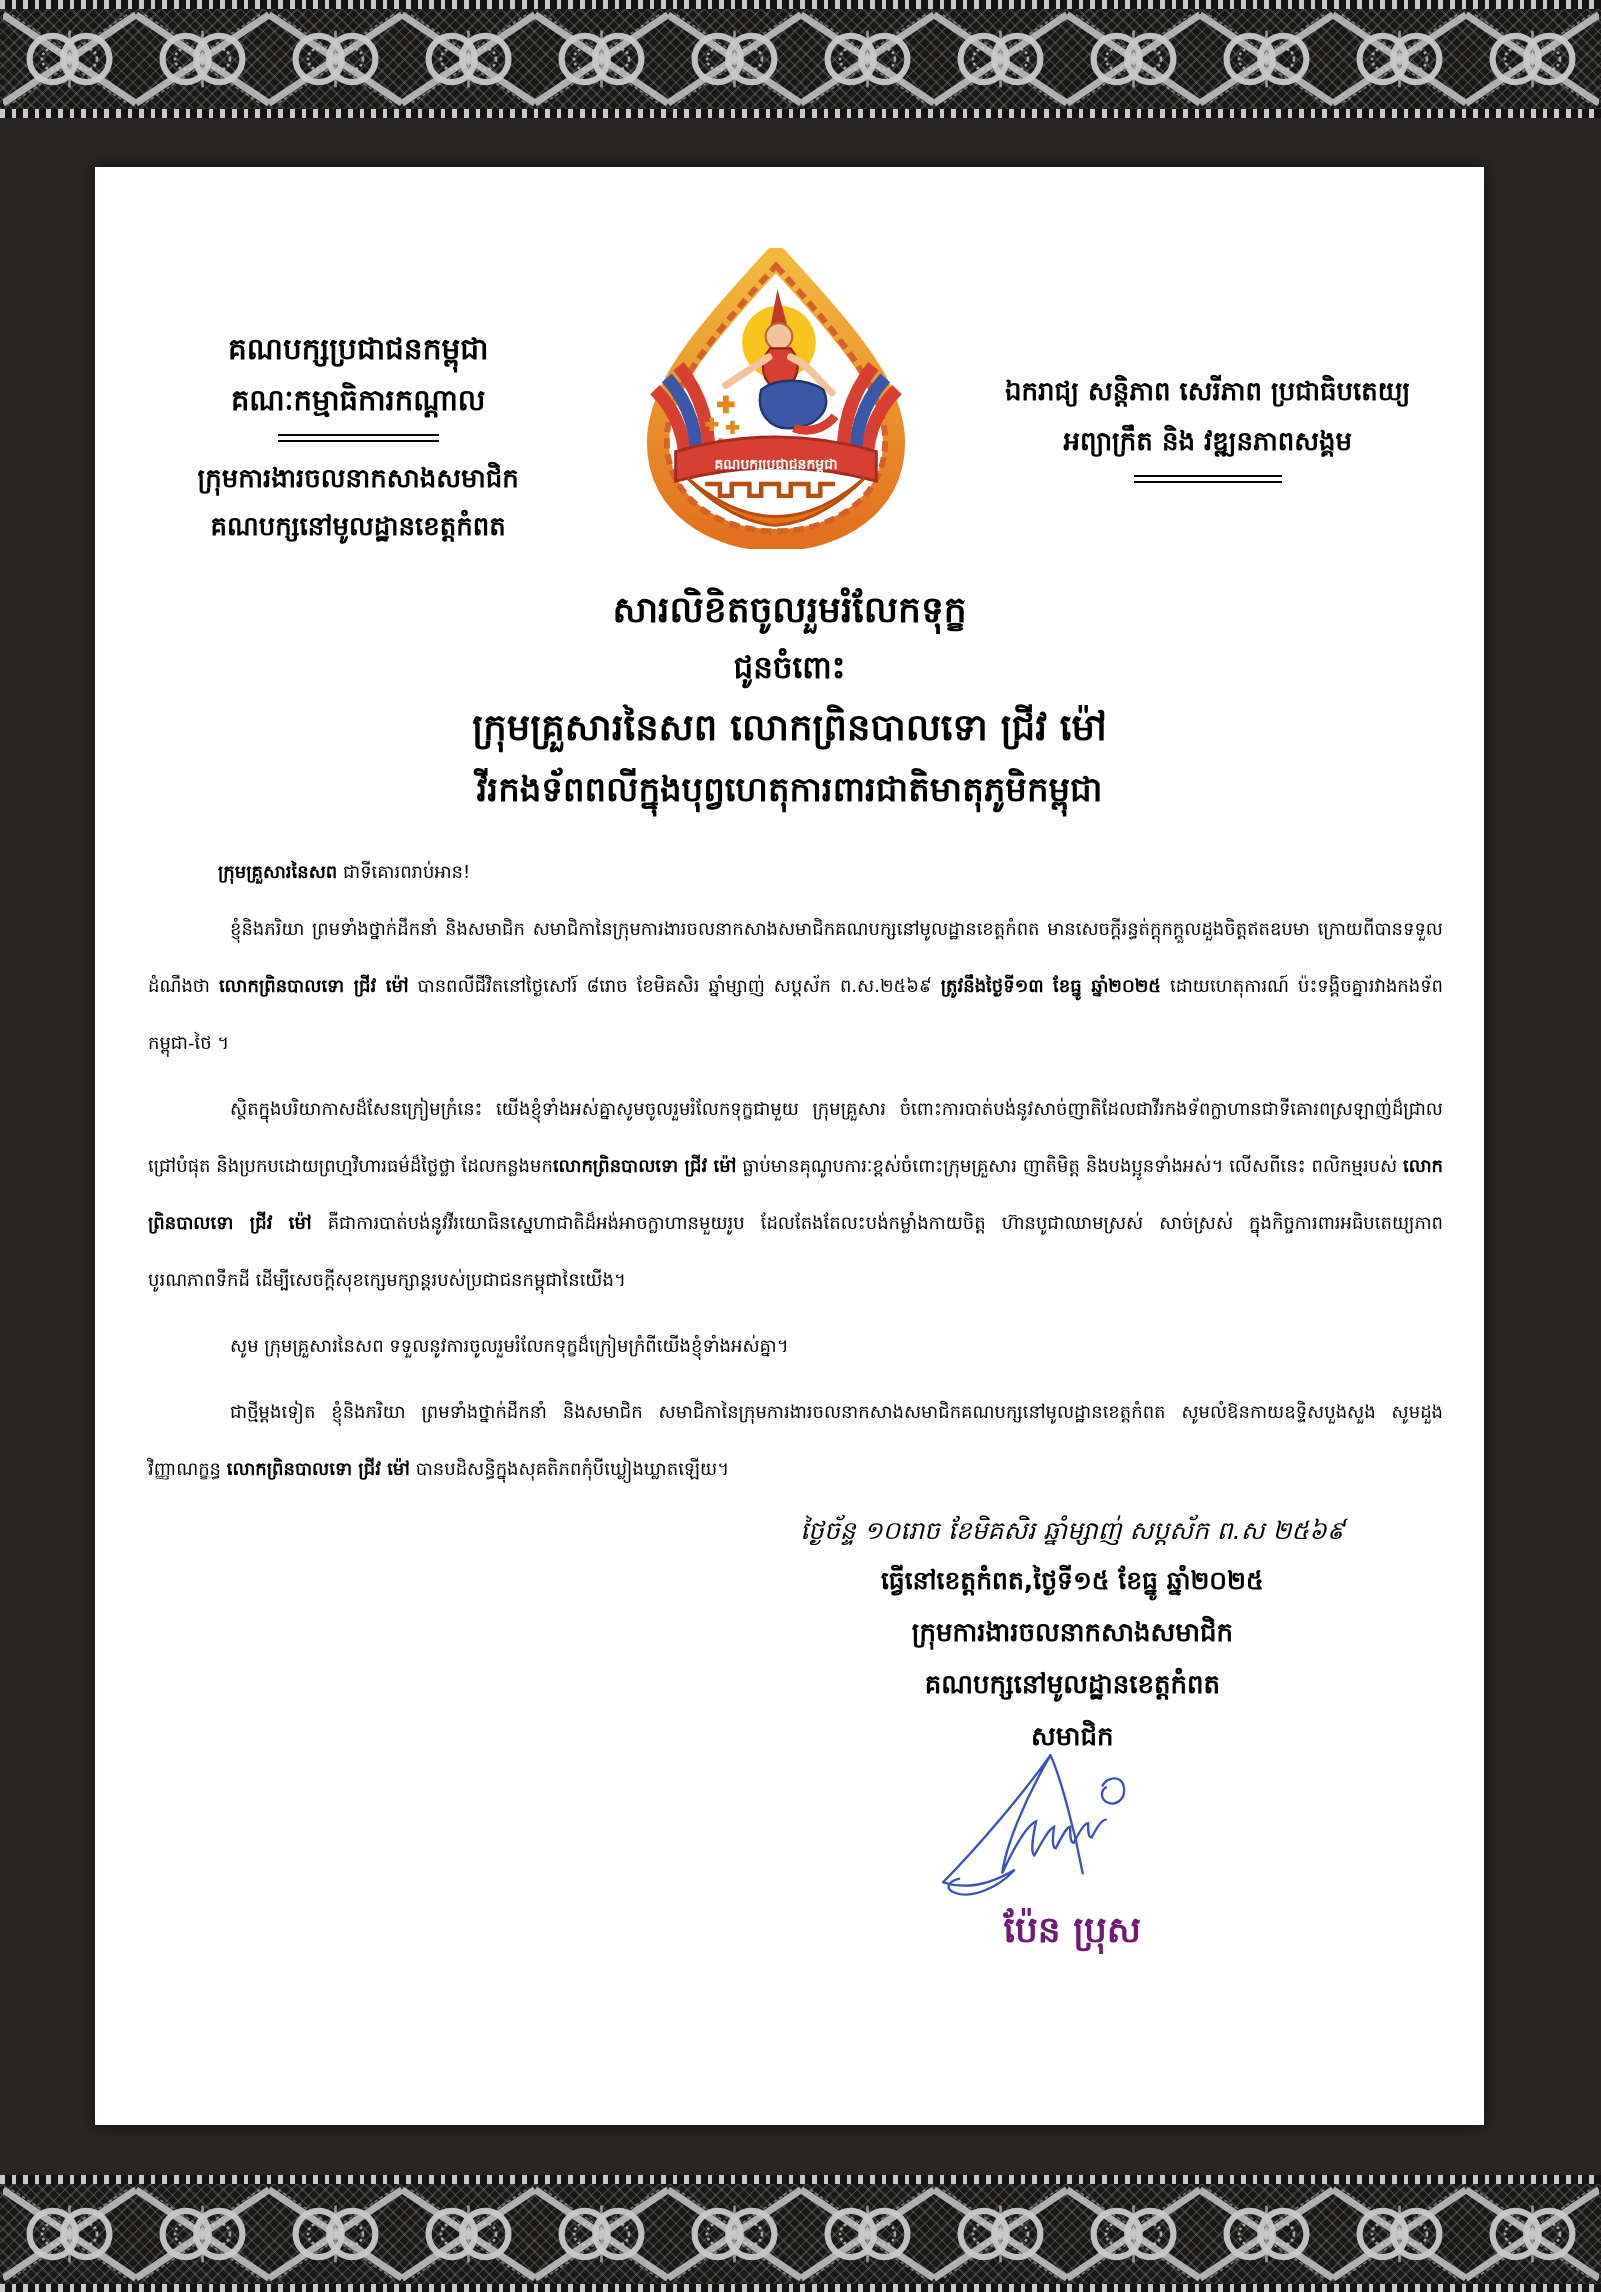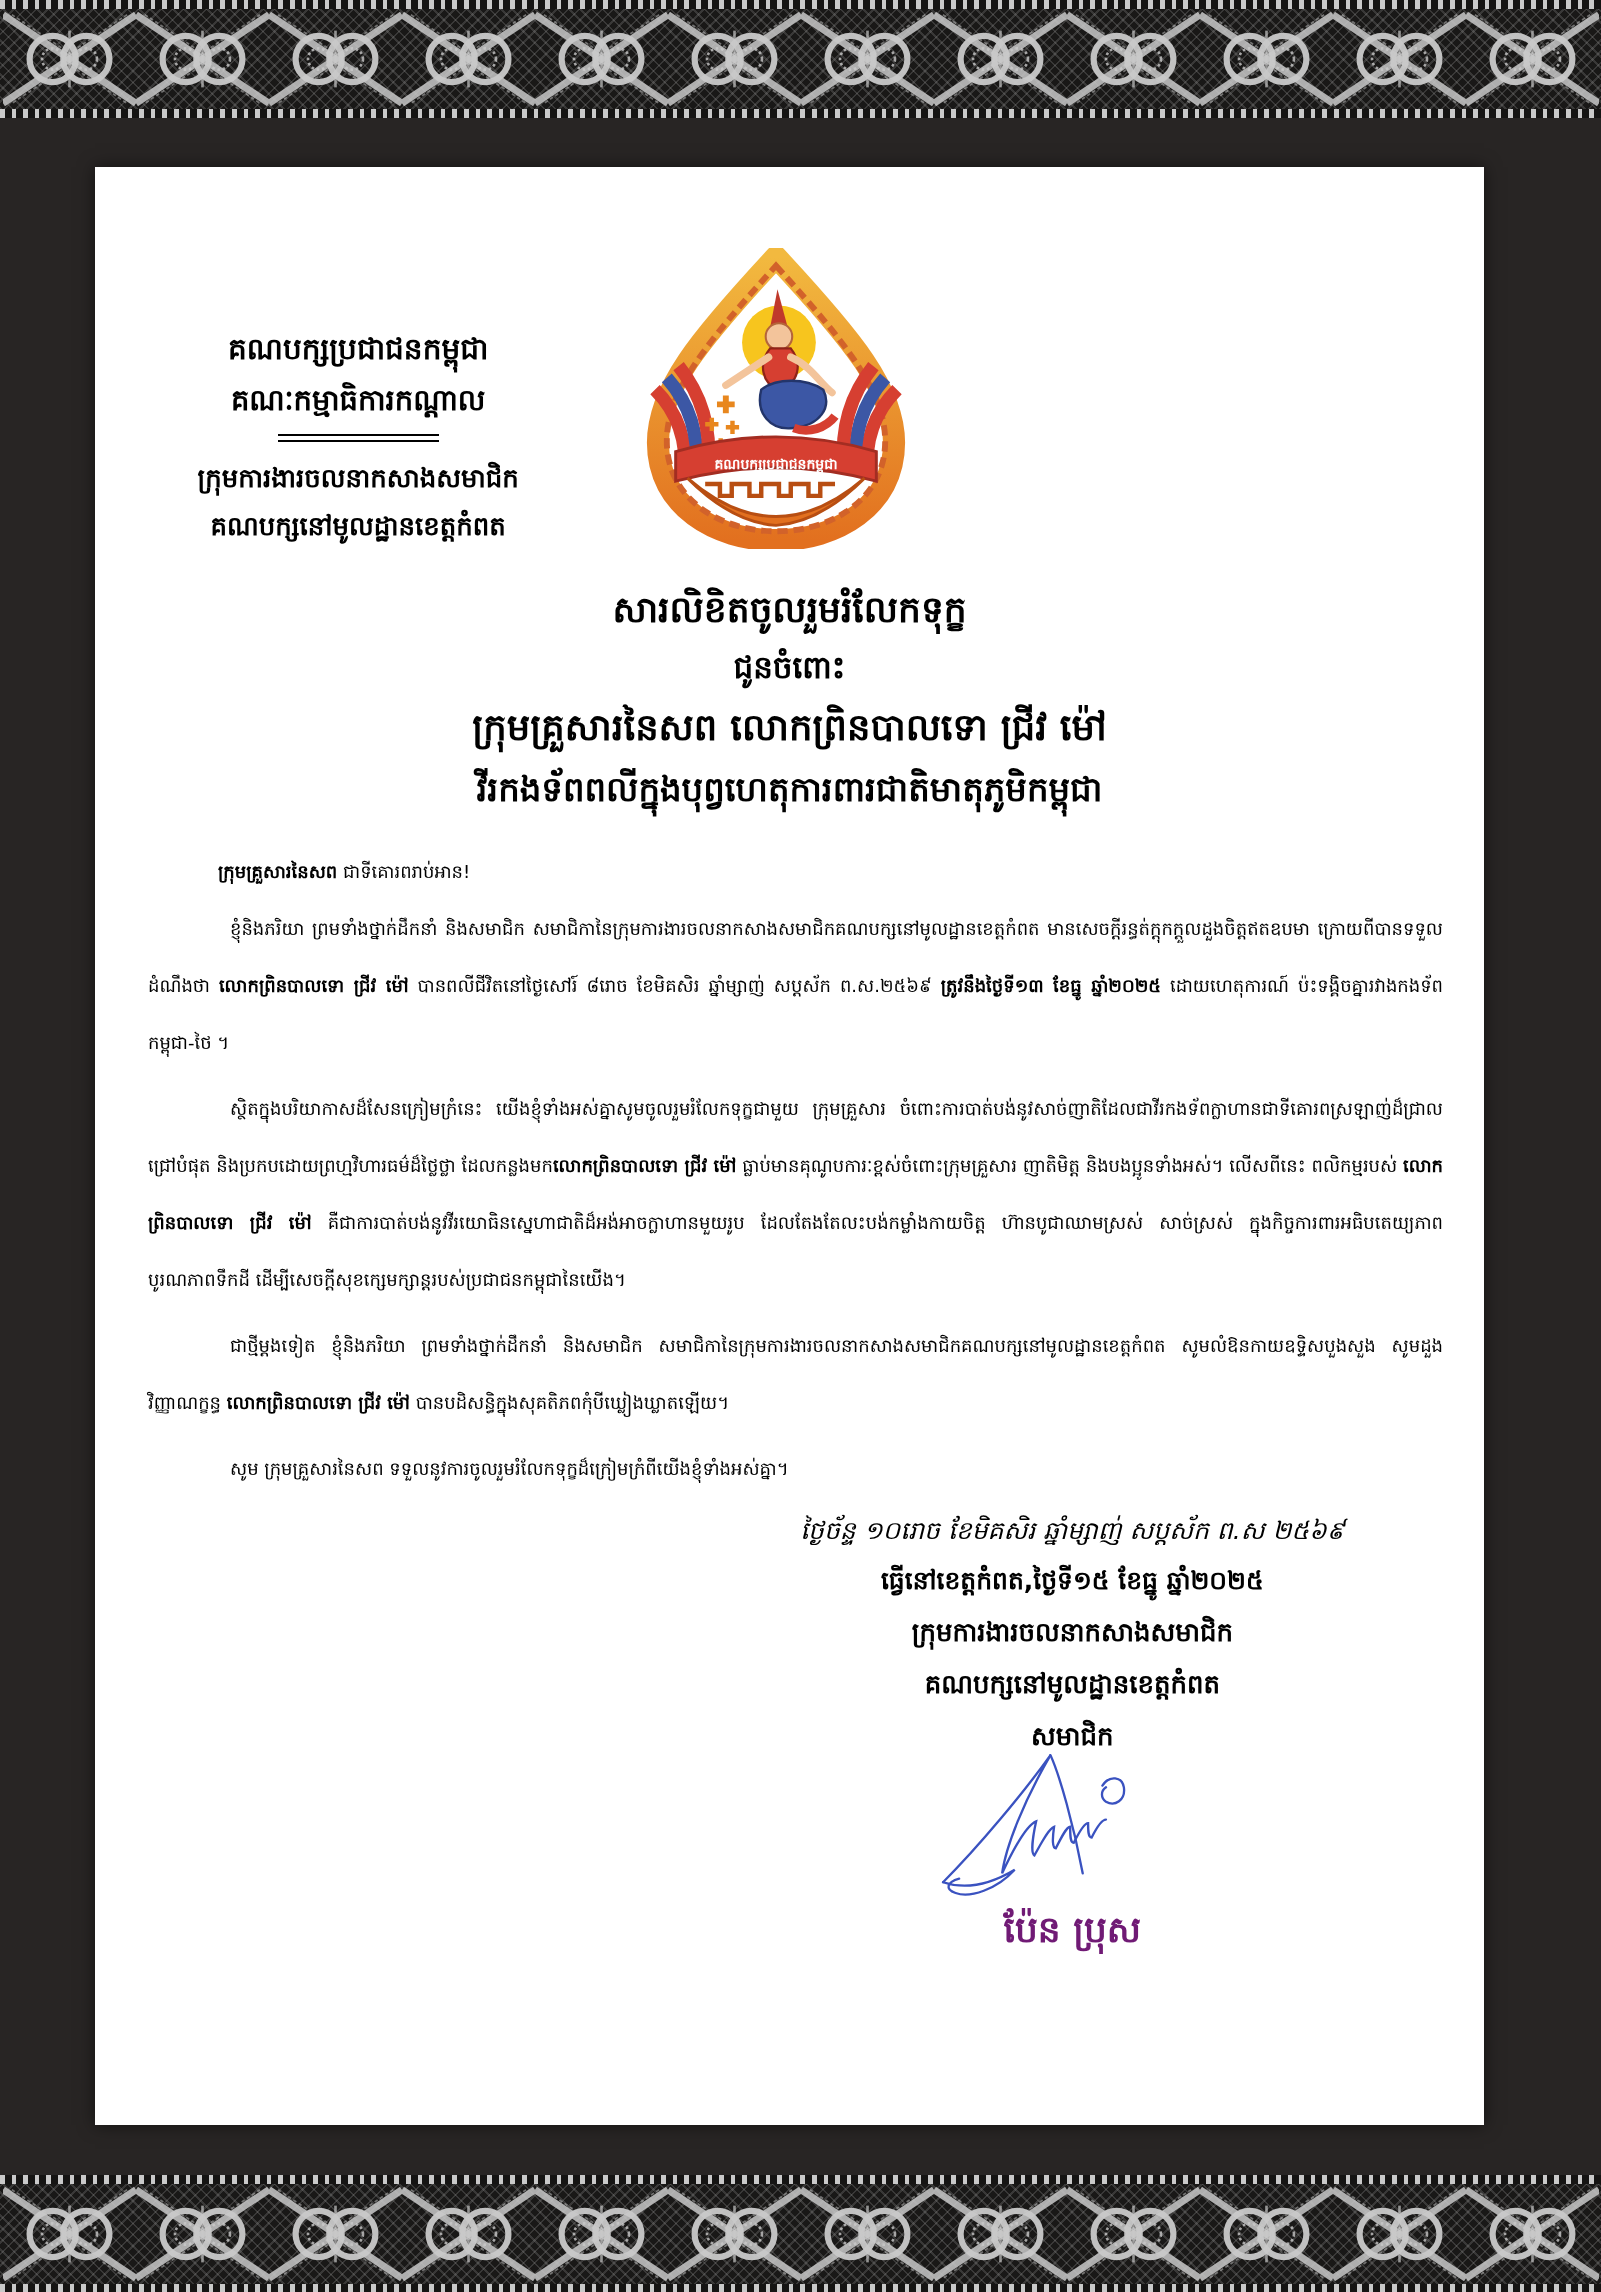--- a/index.html
+++ b/index.html
@@ -284,39 +284,44 @@
           <path d="M32,138 Q100,118 168,138 L168,158 Q100,140 32,158 Z" fill="#d63f31" stroke="#a32d22" stroke-width="2"></path>
           <text x="100" y="150" text-anchor="middle" font-size="9.5" fill="#ffffff" font-weight="bold">គណបក្សប្រជាជនកម្ពុជា</text>
 
           <g>
             <path d="M40,156 Q100,208 160,156 Q130,186 100,188 Q70,186 40,156 Z" fill="#e2701f" stroke="#b84e12" stroke-width="2"></path>
             <path d="M52,160 h10 v8 h8 v-8 h12 v8 h8 v-8 h12 v8 h8 v-8 h12 v8 h8 v-8 h10" fill="none" stroke="#b84e12" stroke-width="3"></path>
           </g>
         </svg>
       </div>
 
+      <div class="hcol hright">
+        <div class="l1">ឯករាជ្យ សន្តិភាព សេរីភាព ប្រជាធិបតេយ្យ</div>
+        <div class="l2">អព្យាក្រឹត និង វឌ្ឍនភាពសង្គម</div>
+        <div class="dbl w2"></div>
+      </div>
     </div>
 
     <div class="titleblock">
       <div class="t1">សារលិខិតចូលរួមរំលែកទុក្ខ</div>
       <div class="t2">ជូនចំពោះ</div>
       <div class="t3">ក្រុមគ្រួសារនៃសព លោកព្រិនបាលទោ ជ្រីវ ម៉ៅ</div>
       <div class="t4">វីរកងទ័ពពលីក្នុងបុព្វហេតុការពារជាតិមាតុភូមិកម្ពុជា</div>
     </div>
 
     <div class="bodytext">
       <p class="salut"><span class="khb">ក្រុមគ្រួសារនៃសព</span><span> ជាទីគោរពរាប់អាន!</span></p>
 
       <p class="para"><span>ខ្ញុំនិងភរិយា ព្រមទាំងថ្នាក់ដឹកនាំ និងសមាជិក សមាជិកានៃក្រុមការងារចលនាកសាងសមាជិកគណបក្សនៅមូលដ្ឋានខេត្តកំពត មានសេចក្តីរន្ធត់ក្តុកក្តួលដួងចិត្តឥតឧបមា ក្រោយពីបានទទួលដំណឹងថា </span><span class="khb">លោកព្រិនបាលទោ ជ្រីវ ម៉ៅ</span><span> បានពលីជីវិតនៅថ្ងៃសៅរ៍ ៨រោច ខែមិគសិរ ឆ្នាំម្សាញ់ សប្តស័ក ព.ស.២៥៦៩ </span><span class="khb">ត្រូវនឹងថ្ងៃទី១៣ ខែធ្នូ ឆ្នាំ២០២៥</span><span> ដោយហេតុការណ៍ ប៉ះទង្គិចគ្នារវាងកងទ័ពកម្ពុជា-ថៃ ។</span></p>
 
       <p class="para"><span>ស្ថិតក្នុងបរិយាកាសដ៏សែនក្រៀមក្រំនេះ យើងខ្ញុំទាំងអស់គ្នាសូមចូលរួមរំលែកទុក្ខជាមួយ ក្រុមគ្រួសារ ចំពោះការបាត់បង់នូវសាច់ញាតិដែលជាវីរកងទ័ពក្លាហានជាទីគោរពស្រឡាញ់ដ៏ជ្រាលជ្រៅបំផុត និងប្រកបដោយព្រហ្មវិហារធម៌ដ៏ថ្លៃថ្លា ដែលកន្លងមក</span><span class="khb">លោកព្រិនបាលទោ ជ្រីវ ម៉ៅ</span><span> ធ្លាប់មានគុណូបការៈខ្ពស់ចំពោះក្រុមគ្រួសារ ញាតិមិត្ត និងបងប្អូនទាំងអស់។ លើសពីនេះ ពលិកម្មរបស់ </span><span class="khb">លោកព្រិនបាលទោ ជ្រីវ ម៉ៅ</span><span> គឺជាការបាត់បង់នូវវីរយោធិនស្នេហាជាតិដ៏អង់អាចក្លាហានមួយរូប ដែលតែងតែលះបង់កម្លាំងកាយចិត្ត ហ៊ានបូជាឈាមស្រស់ សាច់ស្រស់ ក្នុងកិច្ចការពារអធិបតេយ្យភាព បូរណភាពទឹកដី ដើម្បីសេចក្តីសុខក្សេមក្សាន្តរបស់ប្រជាជនកម្ពុជានៃយើង។</span></p>
 
+      <p class="para">សូម ក្រុមគ្រួសារនៃសព ទទួលនូវការចូលរួមរំលែកទុក្ខដ៏ក្រៀមក្រំពីយើងខ្ញុំទាំងអស់គ្នា។</p>
+
       <p class="para"><span>ជាថ្មីម្តងទៀត ខ្ញុំនិងភរិយា ព្រមទាំងថ្នាក់ដឹកនាំ និងសមាជិក សមាជិកានៃក្រុមការងារចលនាកសាងសមាជិកគណបក្សនៅមូលដ្ឋានខេត្តកំពត សូមលំឱនកាយឧទ្ទិសបួងសួង សូមដួងវិញ្ញាណក្ខន្ធ </span><span class="khb">លោកព្រិនបាលទោ ជ្រីវ ម៉ៅ</span><span> បានបដិសន្ធិក្នុងសុគតិភពកុំបីឃ្លៀងឃ្លាតឡើយ។</span></p>
-
-      <p class="para">សូម ក្រុមគ្រួសារនៃសព ទទួលនូវការចូលរួមរំលែកទុក្ខដ៏ក្រៀមក្រំពីយើងខ្ញុំទាំងអស់គ្នា។</p>
     </div>
 
     <div class="closing">
       <div class="cl-date">ថ្ងៃច័ន្ទ ១០រោច ខែមិគសិរ ឆ្នាំម្សាញ់ សប្តស័ក ព.ស ២៥៦៩</div>
       <div class="cl-place">ធ្វើនៅខេត្តកំពត,ថ្ងៃទី១៥ ខែធ្នូ ឆ្នាំ២០២៥</div>
       <div class="cl-org">ក្រុមការងារចលនាកសាងសមាជិក</div>
       <div class="cl-org">គណបក្សនៅមូលដ្ឋានខេត្តកំពត</div>
       <div class="cl-org">សមាជិក</div>
       <div class="sigwrap">
         <svg width="269" height="188" viewBox="0 0 300 210">

